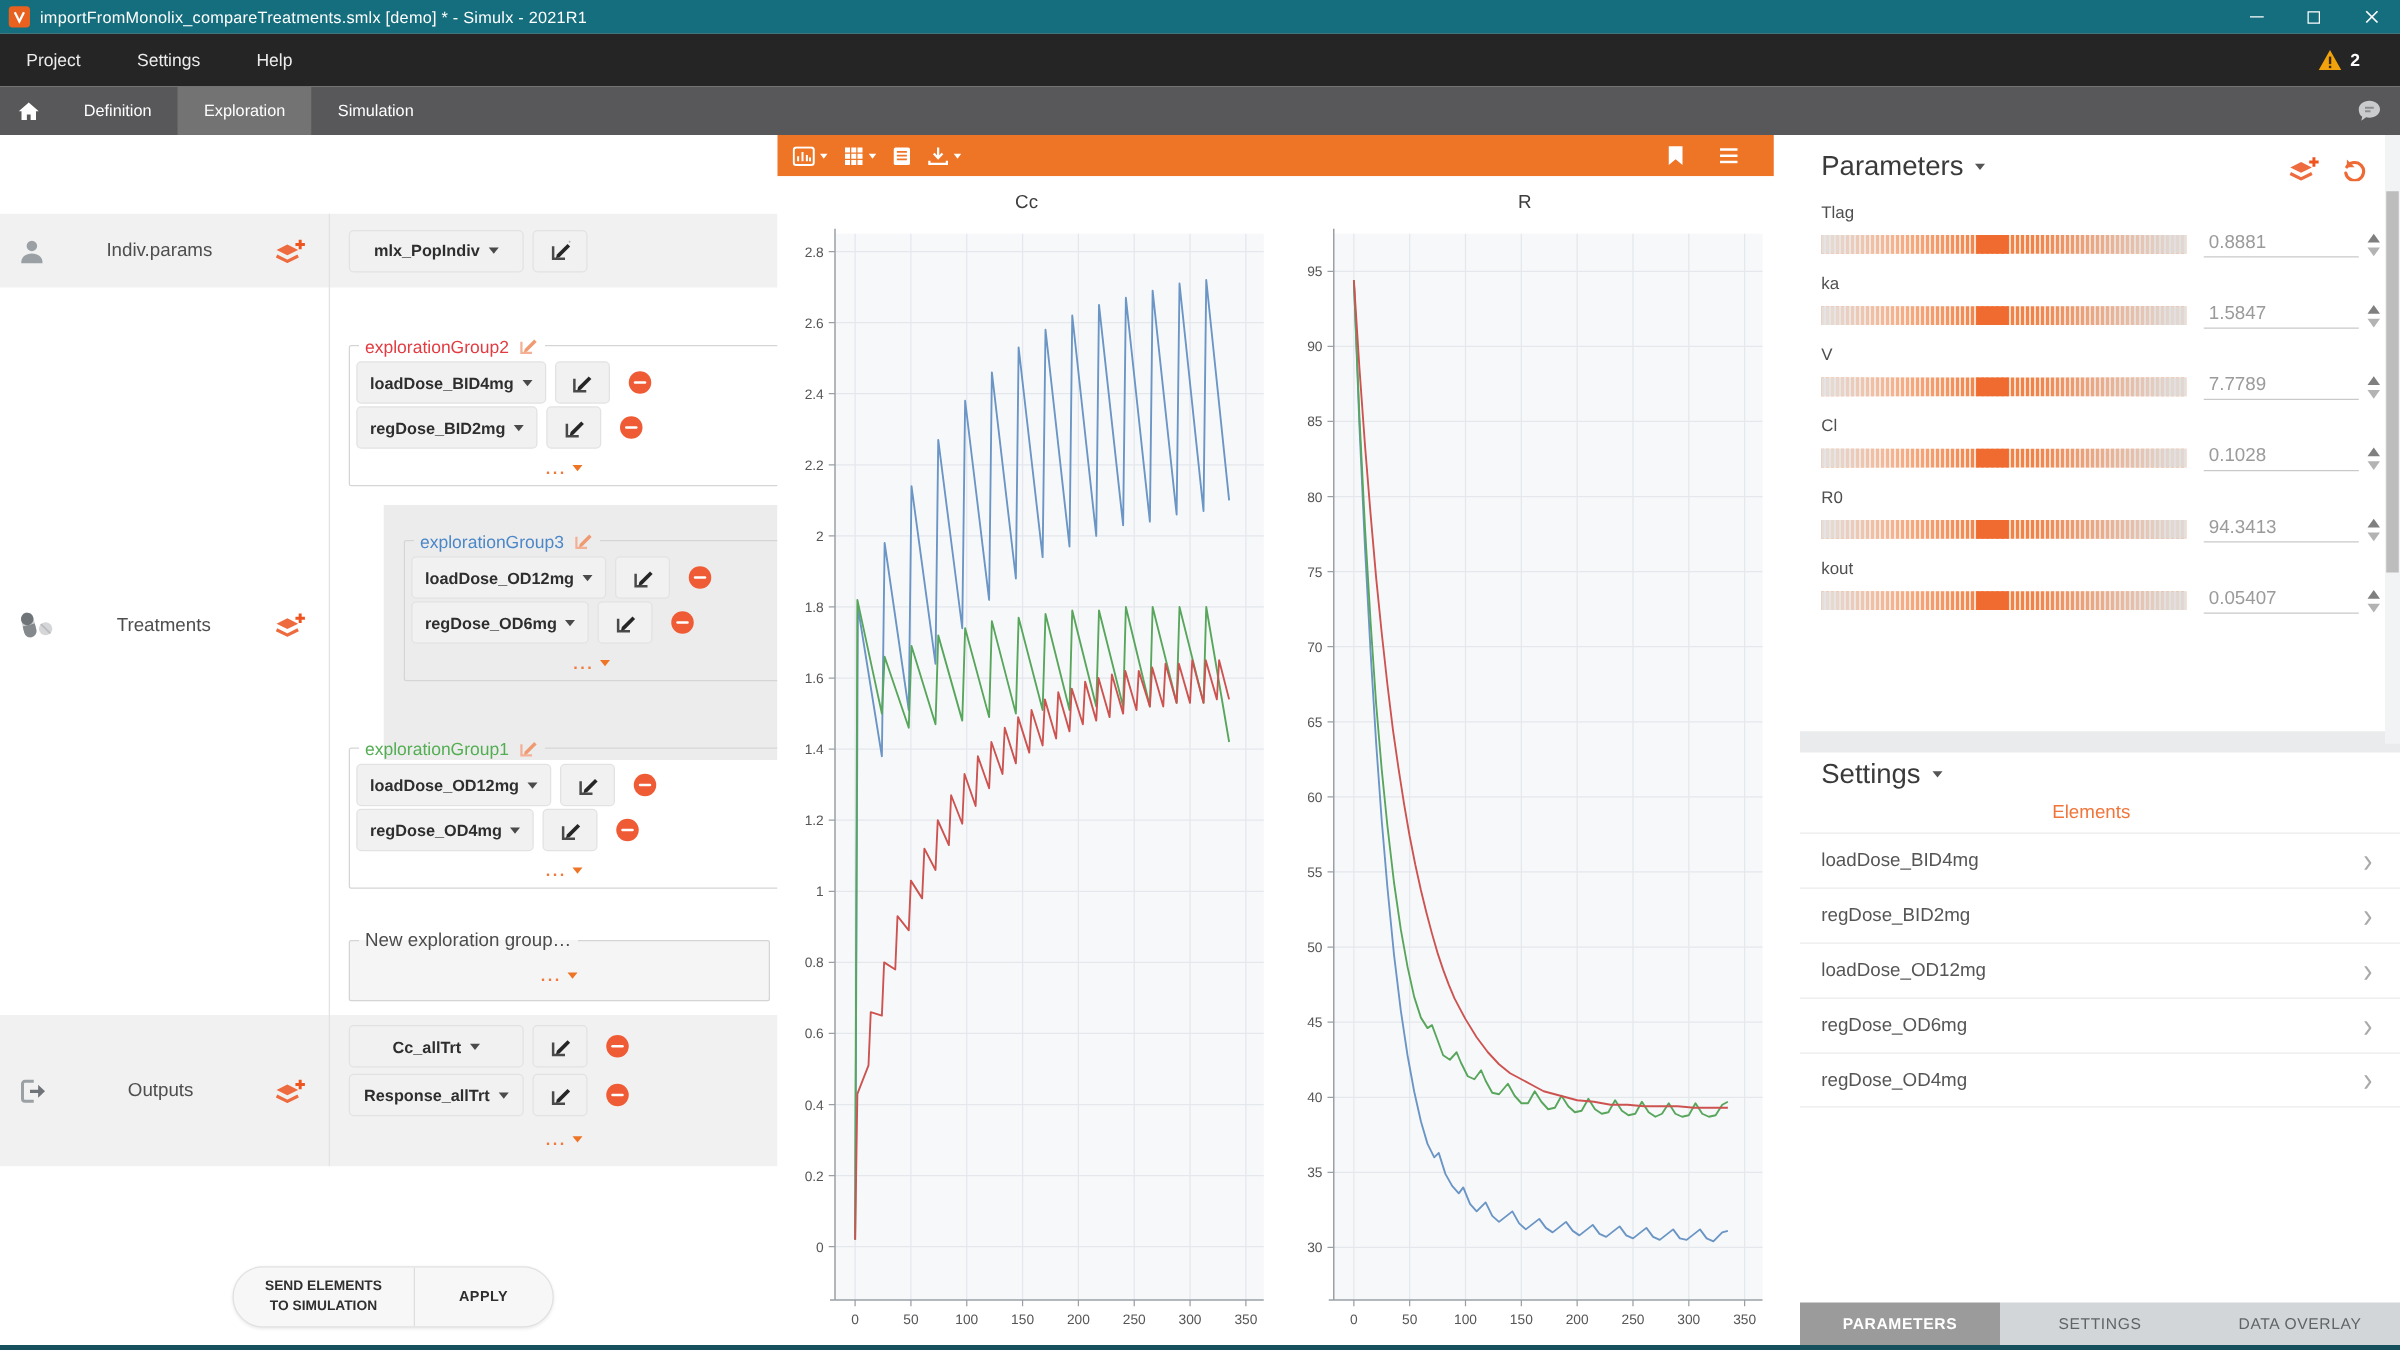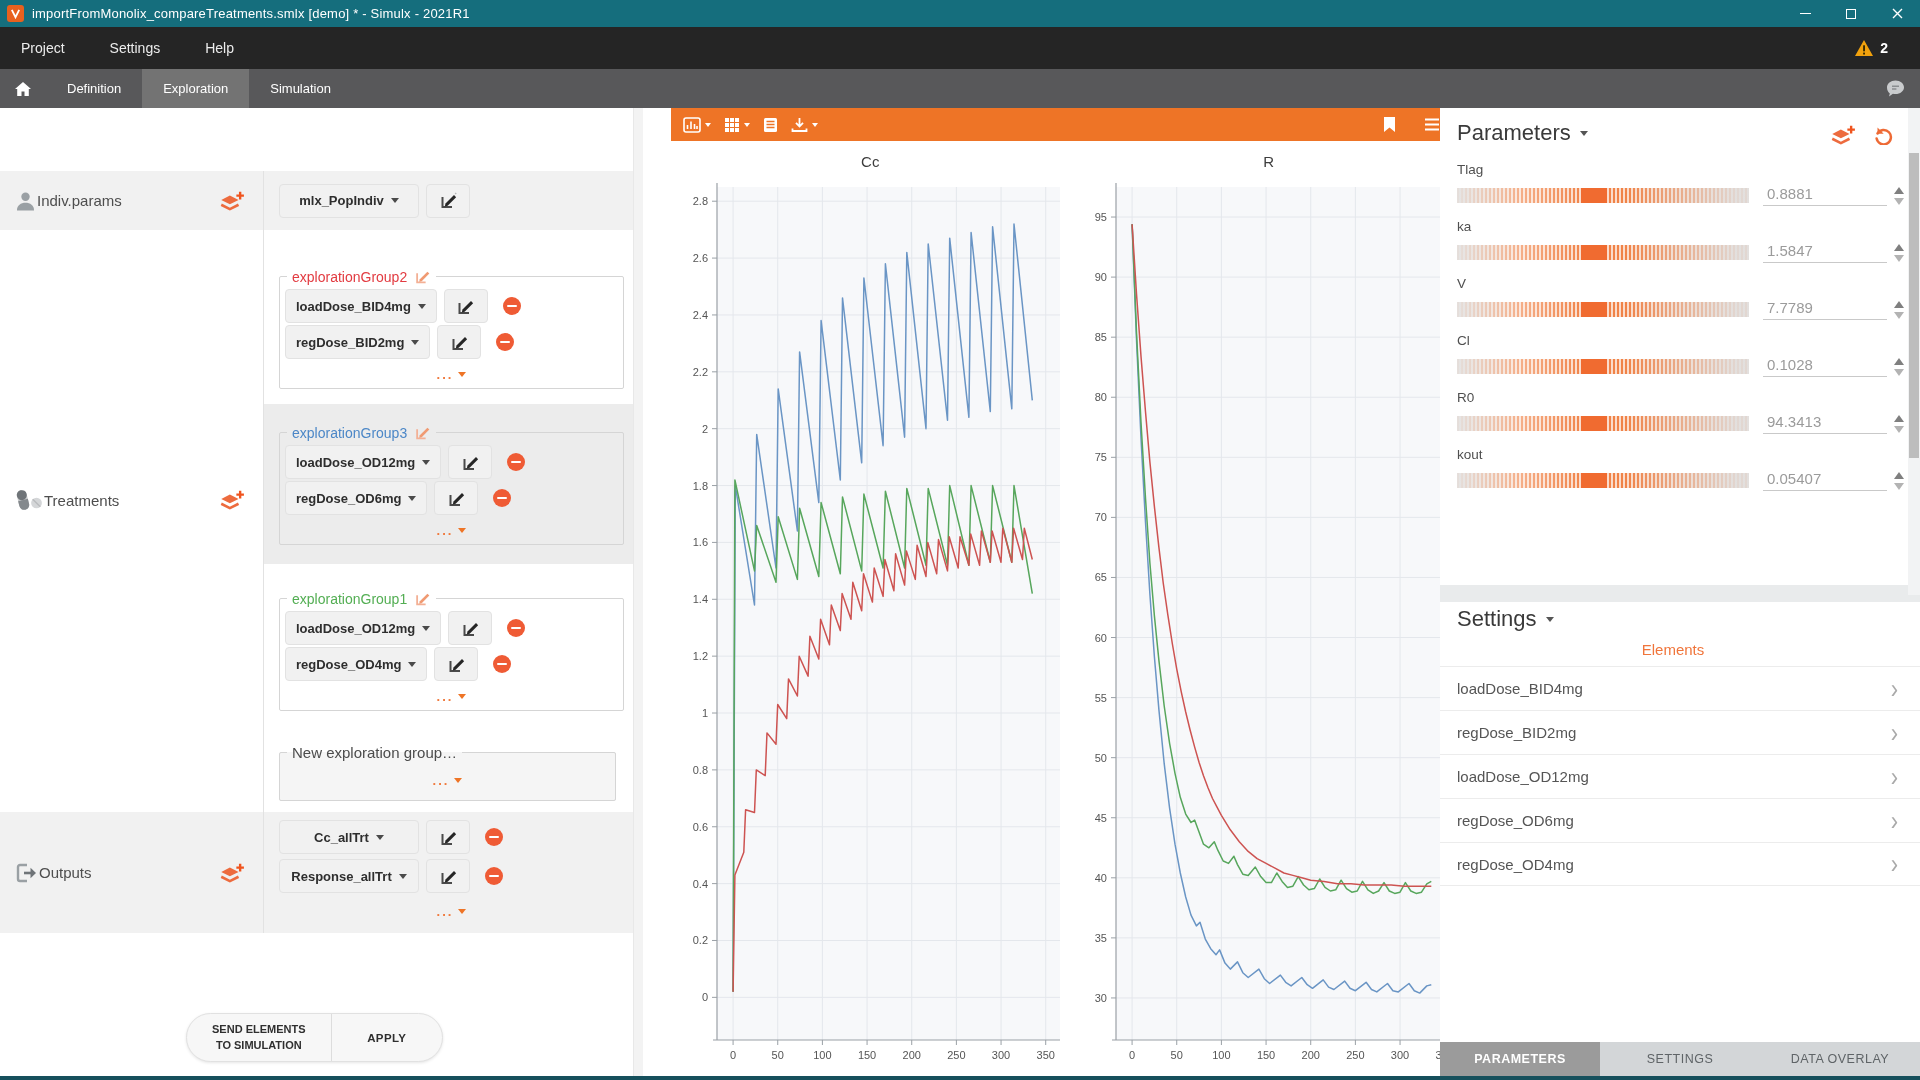--- a/index.html
+++ b/index.html
@@ -31,52 +31,52 @@
           display:flex;align-items:stretch;color:#fff;font-size:13px;}
   .home-btn{width:46px;display:flex;align-items:center;justify-content:center;}
   .tab{padding:0 21px;display:flex;align-items:center;cursor:default;}
   .tab.active{background:#737373;}
   .tab-right{margin-left:auto;margin-right:14px;display:flex;align-items:center;}
 
   
   .left-panel{position:absolute;top:108px;left:0;width:633px;bottom:4px;background:#fff;}
   .lp-scrollbar{position:absolute;top:108px;left:633px;width:10px;bottom:4px;background:#f3f3f3;
                 border-left:1px solid #e8e8e8;}
-  .center-panel{position:absolute;top:108px;left:671px;width:797px;bottom:4px;background:#fff;}
+  .center-panel{position:absolute;top:108px;left:622px;width:797px;bottom:4px;background:#fff;}
   .right-panel{position:absolute;top:108px;left:1440px;right:0;bottom:4px;background:#fff;border-left:1px solid:#ddd;}
   .bottom-edge{position:absolute;left:0;right:0;bottom:0;height:4px;background:#16505c;z-index:60;}
 
   
   .band{position:absolute;left:0;right:0;background:#f1f1f1;}
   .band-indiv{top:63px;height:59px;}
   .band-outputs{top:704px;height:121px;}
   .v-divider{position:absolute;left:263px;top:63px;height:762px;width:1px;background:#e2e2e2;z-index:3;}
   .label-cell{position:absolute;left:0;width:263px;display:flex;align-items:center;
               padding:0 18px 0 14px;z-index:4;}
-  .label-cell .sec-label{flex:1;color:#4e4e4e;font-size:15px;}
+  .label-cell .sec-label{flex:1;text-align:center;color:#4e4e4e;font-size:15px;}
   .lc-indiv{top:63px;height:59px;}
   .lc-treat{top:364px;height:56px;}
   .lc-out{top:704px;height:121px;}
 
   .combo{height:34px;min-width:140px;padding:0 10px;background:#f1f1f1;border:1px solid #e2e2e2;
          border-radius:4px;display:flex;align-items:center;justify-content:center;gap:7px;
          font-weight:bold;font-size:13px;color:#2e2e2e;cursor:default;}
   .caret-down{width:0;height:0;border-left:4px solid transparent;border-right:4px solid transparent;
               border-top:5px solid #4a4a4a;}
   .btn-edit{width:44px;height:34px;background:#f1f1f1;border:1px solid #e2e2e2;border-radius:4px;
             display:flex;align-items:center;justify-content:center;}
   .btn-minus{width:18px;height:18px;border-radius:50%;background:#ef5b35;position:relative;margin-left:8px;flex:none;}
   .btn-minus::after{content:"";position:absolute;left:4px;right:4px;top:7.5px;height:2.6px;background:#fff;border-radius:1px;}
 
   .mlx-row{position:absolute;left:263px;top:63px;height:59px;display:flex;align-items:center;
            padding-left:16px;gap:7px;z-index:5;}
 
   .grp-wrap{position:absolute;left:263px;right:0;}
   .grp-wrap-0{top:146px;height:148px;}
-  .grp-wrap-1{top:296px;height:160px;}
+  .grp-wrap-1{top:296px;height:204px;margin-left:44px;}
   .grp-wrap-2{top:468px;height:148px;}
   .grp-wrap.hl{background:#ececec;}
   .grp-box{border:1px solid #d5d5d5;border-radius:2px;margin:14px 9px 0 16px;padding:2px 4px 4px;background:transparent;}
   .grp-wrap-1 .grp-box{margin-top:20px;}
   legend{font-size:14px;padding:0 5px;margin-left:3px;display:flex;align-items:center;gap:7px;}
   .grp-row{display:flex;align-items:center;gap:7px;margin:2px 0 2px 1px;}
   .expander{display:flex;justify-content:center;align-items:center;gap:5px;color:#f0793c;
             font-weight:bold;letter-spacing:2px;font-size:13px;padding:6px 0 2px;cursor:default;}
   .expander .caret-down{border-top-color:#ee7426;}
 

